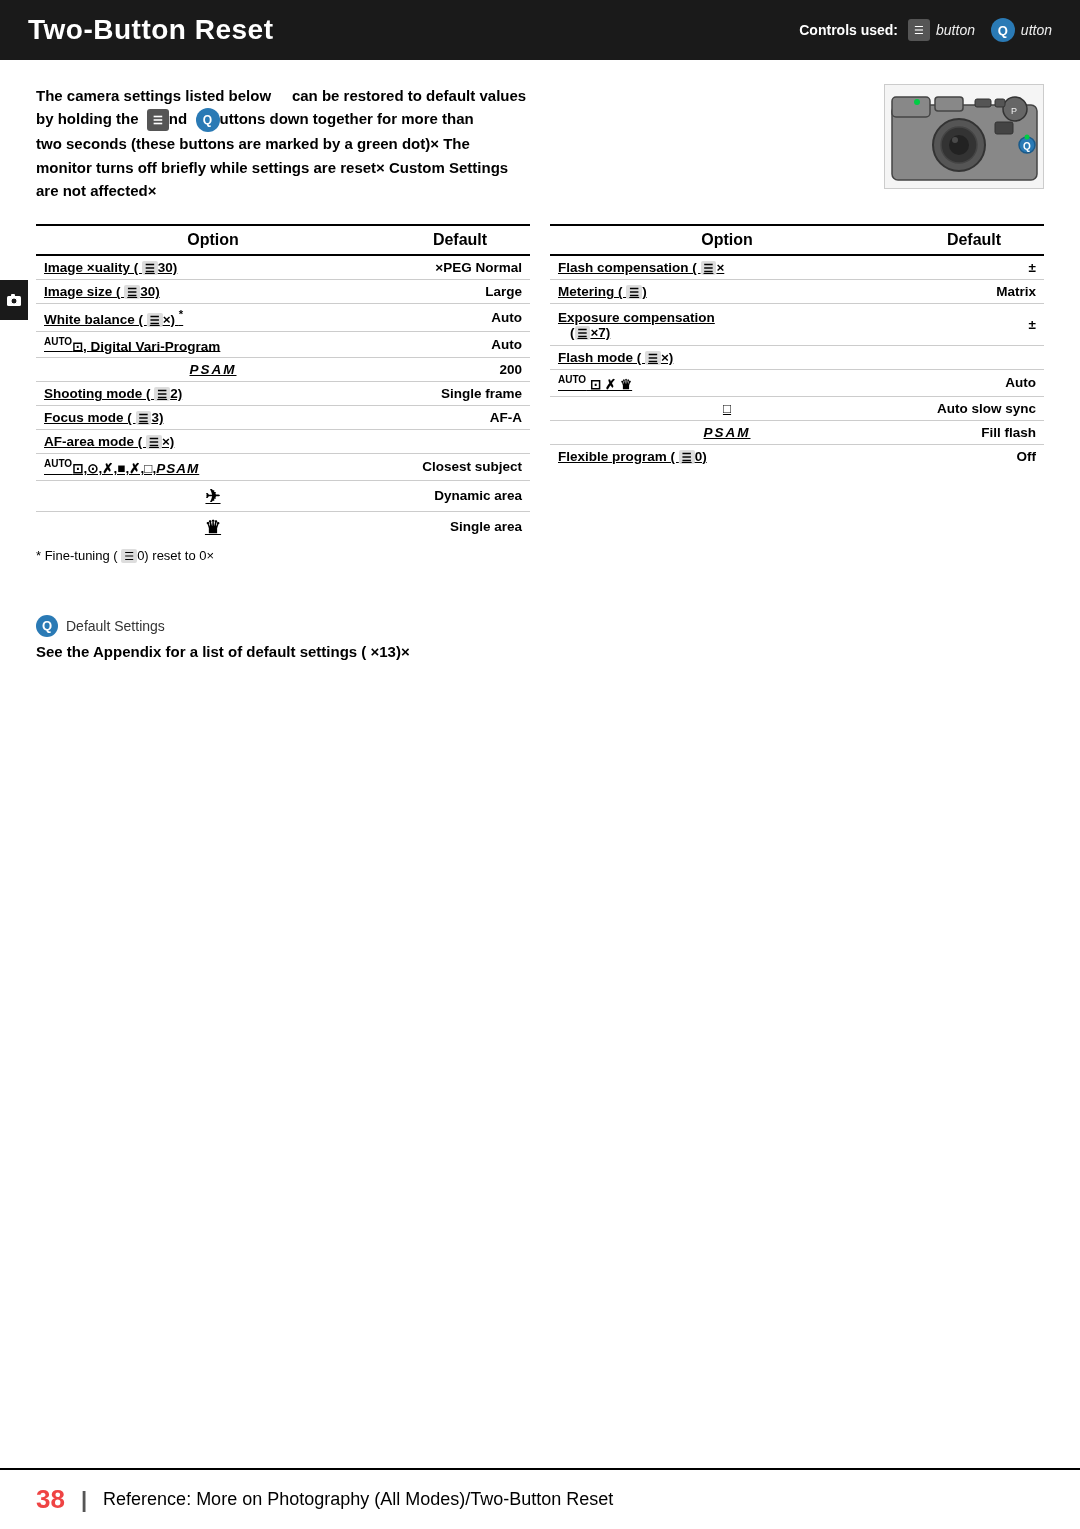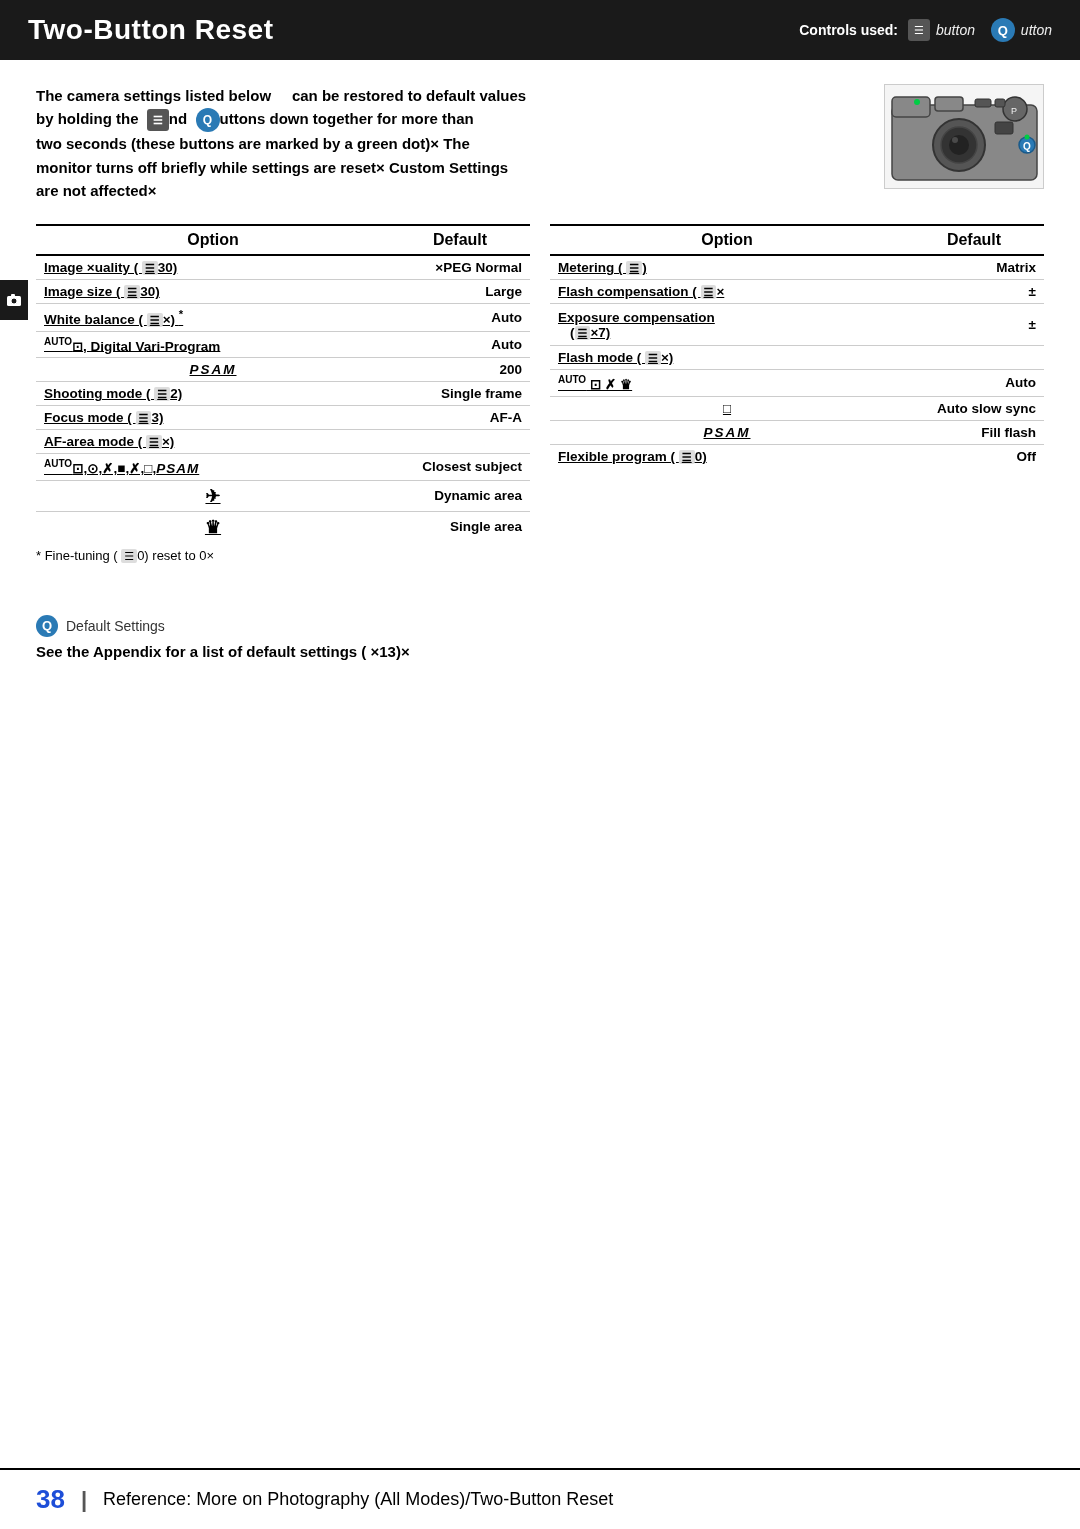--- a/index.html
+++ b/index.html
@@ -144,21 +144,21 @@
       right: 0;
       border-top: 2px solid #000;
       padding: 14px 36px;
       display: flex;
       align-items: center;
       gap: 16px;
     }
     .page-number {
       font-size: 26px;
       font-weight: bold;
-      color: #1d4ed8;
+      color: #ef4444;
     }
     .page-footer-text {
       font-size: 18px;
       font-weight: normal;
       color: #000;
     }
     .note-text {
       font-size: 13px;
       padding: 6px 0 2px 0;
       font-style: normal;
@@ -338,26 +338,26 @@
     <div class="right-table">
       <table>
         <thead>
           <tr>
             <th>Option</th>
             <th style="width:140px;">Default</th>
           </tr>
         </thead>
         <tbody>
           <tr>
+            <td>Flash compensation ( <span style="font-size:11px;background:#ddd;padding:1px 3px;border-radius:2px;">☰</span>×</td>
+            <td>±</td>
+          </tr>
+          <tr>
             <td>Metering ( <span style="font-size:11px;background:#ddd;padding:1px 3px;border-radius:2px;">☰</span>)</td>
             <td>Matrix</td>
-          </tr>
-          <tr>
-            <td>Flash compensation ( <span style="font-size:11px;background:#ddd;padding:1px 3px;border-radius:2px;">☰</span>×</td>
-            <td>±</td>
           </tr>
           <tr style="height:42px;">
             <td>Exposure compensation<br><span style="padding-left:12px;">(<span style="font-size:11px;background:#ddd;padding:1px 3px;border-radius:2px;">☰</span>×7)</span></td>
             <td>±</td>
           </tr>
           <tr>
             <td>Flash mode ( <span style="font-size:11px;background:#ddd;padding:1px 3px;border-radius:2px;">☰</span>×)</td>
             <td></td>
           </tr>
           <tr>

